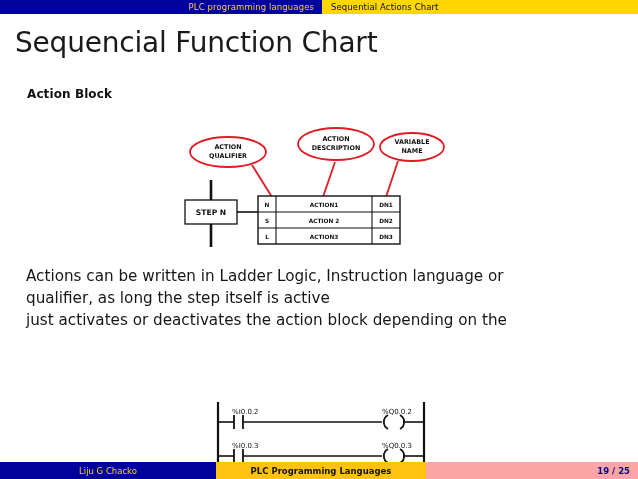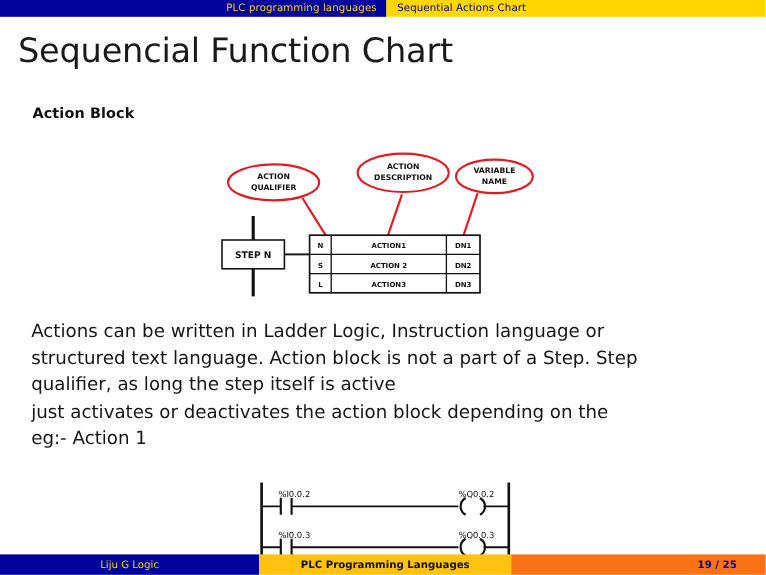--- a/index.html
+++ b/index.html
@@ -129,26 +129,26 @@
   }
   .footbar .f-amber {
     background: #ffc20e;
     width: 210px;
     display: flex;
     align-items: center;
     justify-content: center;
     box-sizing: border-box;
   }
   .footbar .f-yellow {
-    background: #f97316;
+    background: #fca5a5;
     flex: 1;
     display: flex;
     align-items: center;
     justify-content: flex-end;
-    padding-right: 24px;
+    padding-right: 8px;
     box-sizing: border-box;
   }
   .footbar .f-t-yellow {
     color: #ffd700;
     font-size: 8.5px;
     white-space: nowrap;
   }
   .footbar .f-t-dark {
     color: #111111;
     font-size: 8.5px;
@@ -238,24 +238,22 @@
         <text x="87" y="114" text-anchor="middle" font-family="DejaVu Sans, sans-serif" font-size="5.8" font-weight="bold" fill="#111111">L</text>
         <text x="144" y="114" text-anchor="middle" font-family="DejaVu Sans, sans-serif" font-size="5.8" font-weight="bold" fill="#111111">ACTION3</text>
         <text x="206" y="114" text-anchor="middle" font-family="DejaVu Sans, sans-serif" font-size="5.8" font-weight="bold" fill="#111111">DN3</text>
       </g>
     </g>
   </svg>
 </div>
 
 <div class="body-text">
   <span class="ln">Actions can be written in Ladder Logic, Instruction language or</span>
-  <span class="ln">structured text language.  Action block is not a part of a Step.  Step</span>
   <span class="ln">qualifier, as long the step itself is active</span>
   <span class="ln">just activates or deactivates the action block depending on the</span>
-  <span class="ln">eg:- Action 1</span>
 </div>
 
 <div class="ladder">
   <svg width="230" height="70" viewBox="0 0 230 70" xmlns="http://www.w3.org/2000/svg">
 
     <line x1="8" y1="4" x2="8" y2="66" stroke="#111111" stroke-width="2.2"></line>
     <line x1="214" y1="4" x2="214" y2="66" stroke="#111111" stroke-width="2.2"></line>
 
     <g>
       <text x="22" y="16" font-family="DejaVu Sans, sans-serif" font-size="7" fill="#111111">%I0.0.2</text>
@@ -278,21 +276,21 @@
       <text x="172" y="50" font-family="DejaVu Sans, sans-serif" font-size="7" fill="#111111">%Q0.0.3</text>
       <path d="M 178 51 A 8 8 0 0 0 178 65" fill="none" stroke="#111111" stroke-width="1.8"></path>
       <path d="M 190 51 A 8 8 0 0 1 190 65" fill="none" stroke="#111111" stroke-width="1.8"></path>
       <line x1="193" y1="58" x2="214" y2="58" stroke="#111111" stroke-width="1.6"></line>
     </g>
   </svg>
 </div>
 
 <div class="footbar">
   <div class="f-blue">
-    <span class="f-t-yellow">Liju G Logic</span>
+    <span class="f-t-yellow">Liju G Chacko</span>
   </div>
   <div class="f-amber">
     <span class="f-t-dark">PLC Programming Languages</span>
   </div>
   <div class="f-yellow">
     <span class="f-t-blue">19 / 25</span>
   </div>
 </div>
 
 </body></html>

